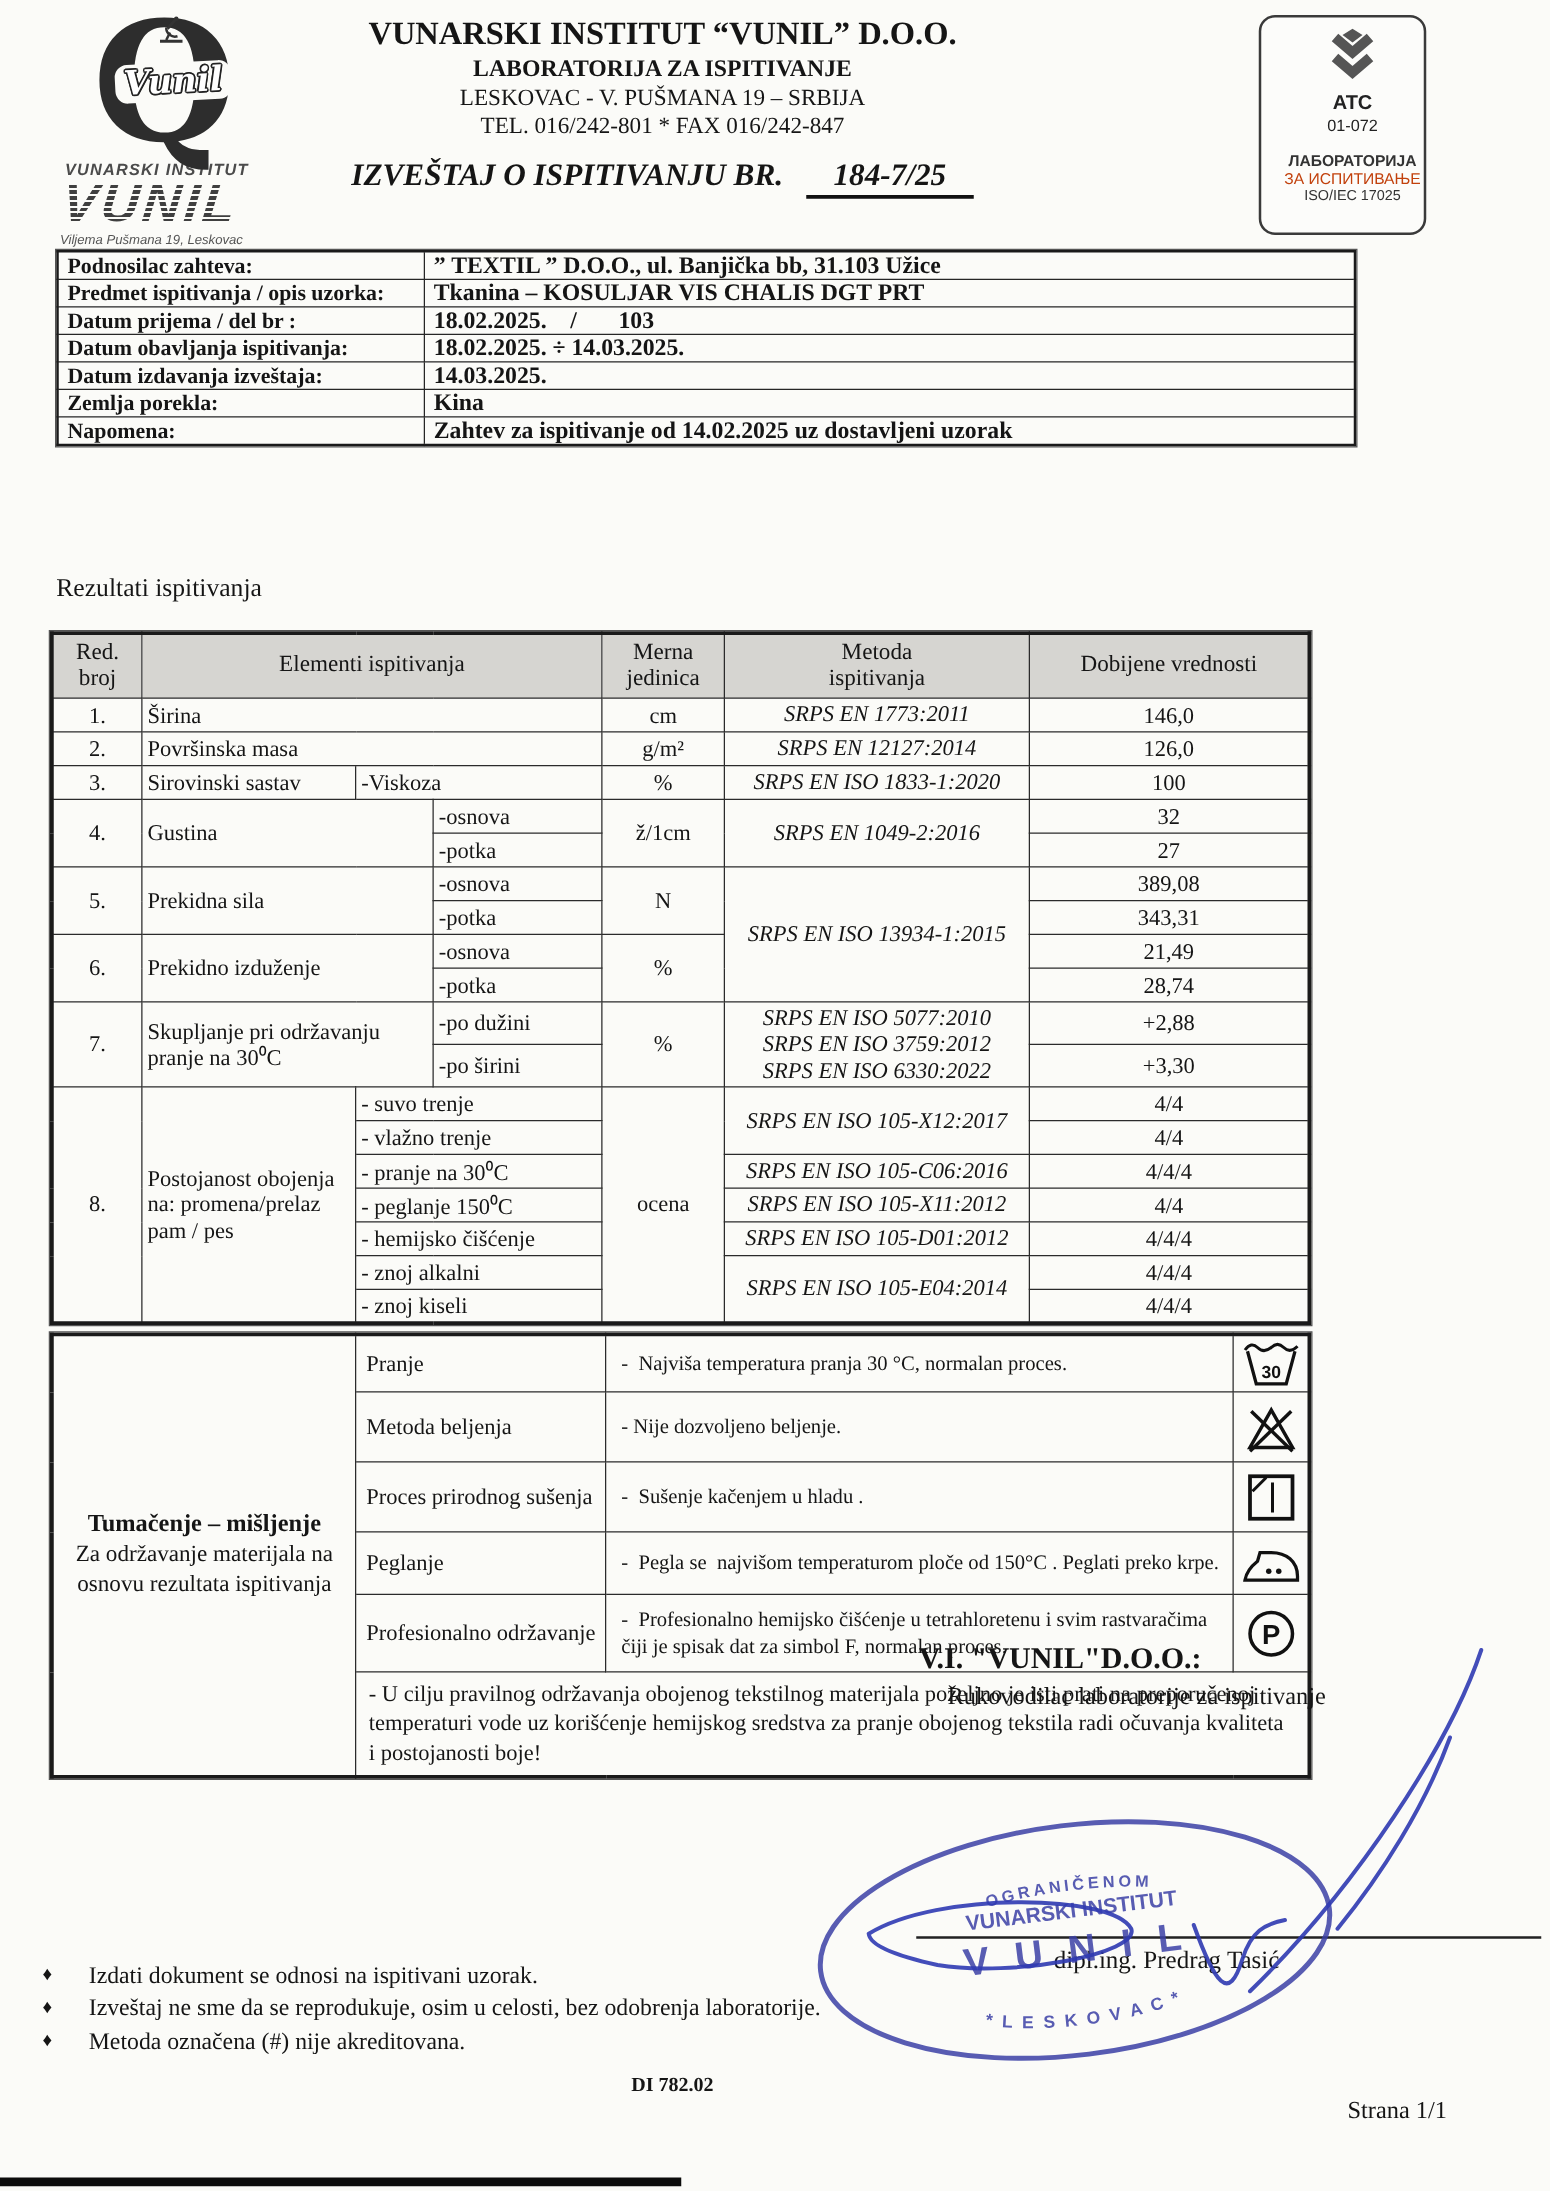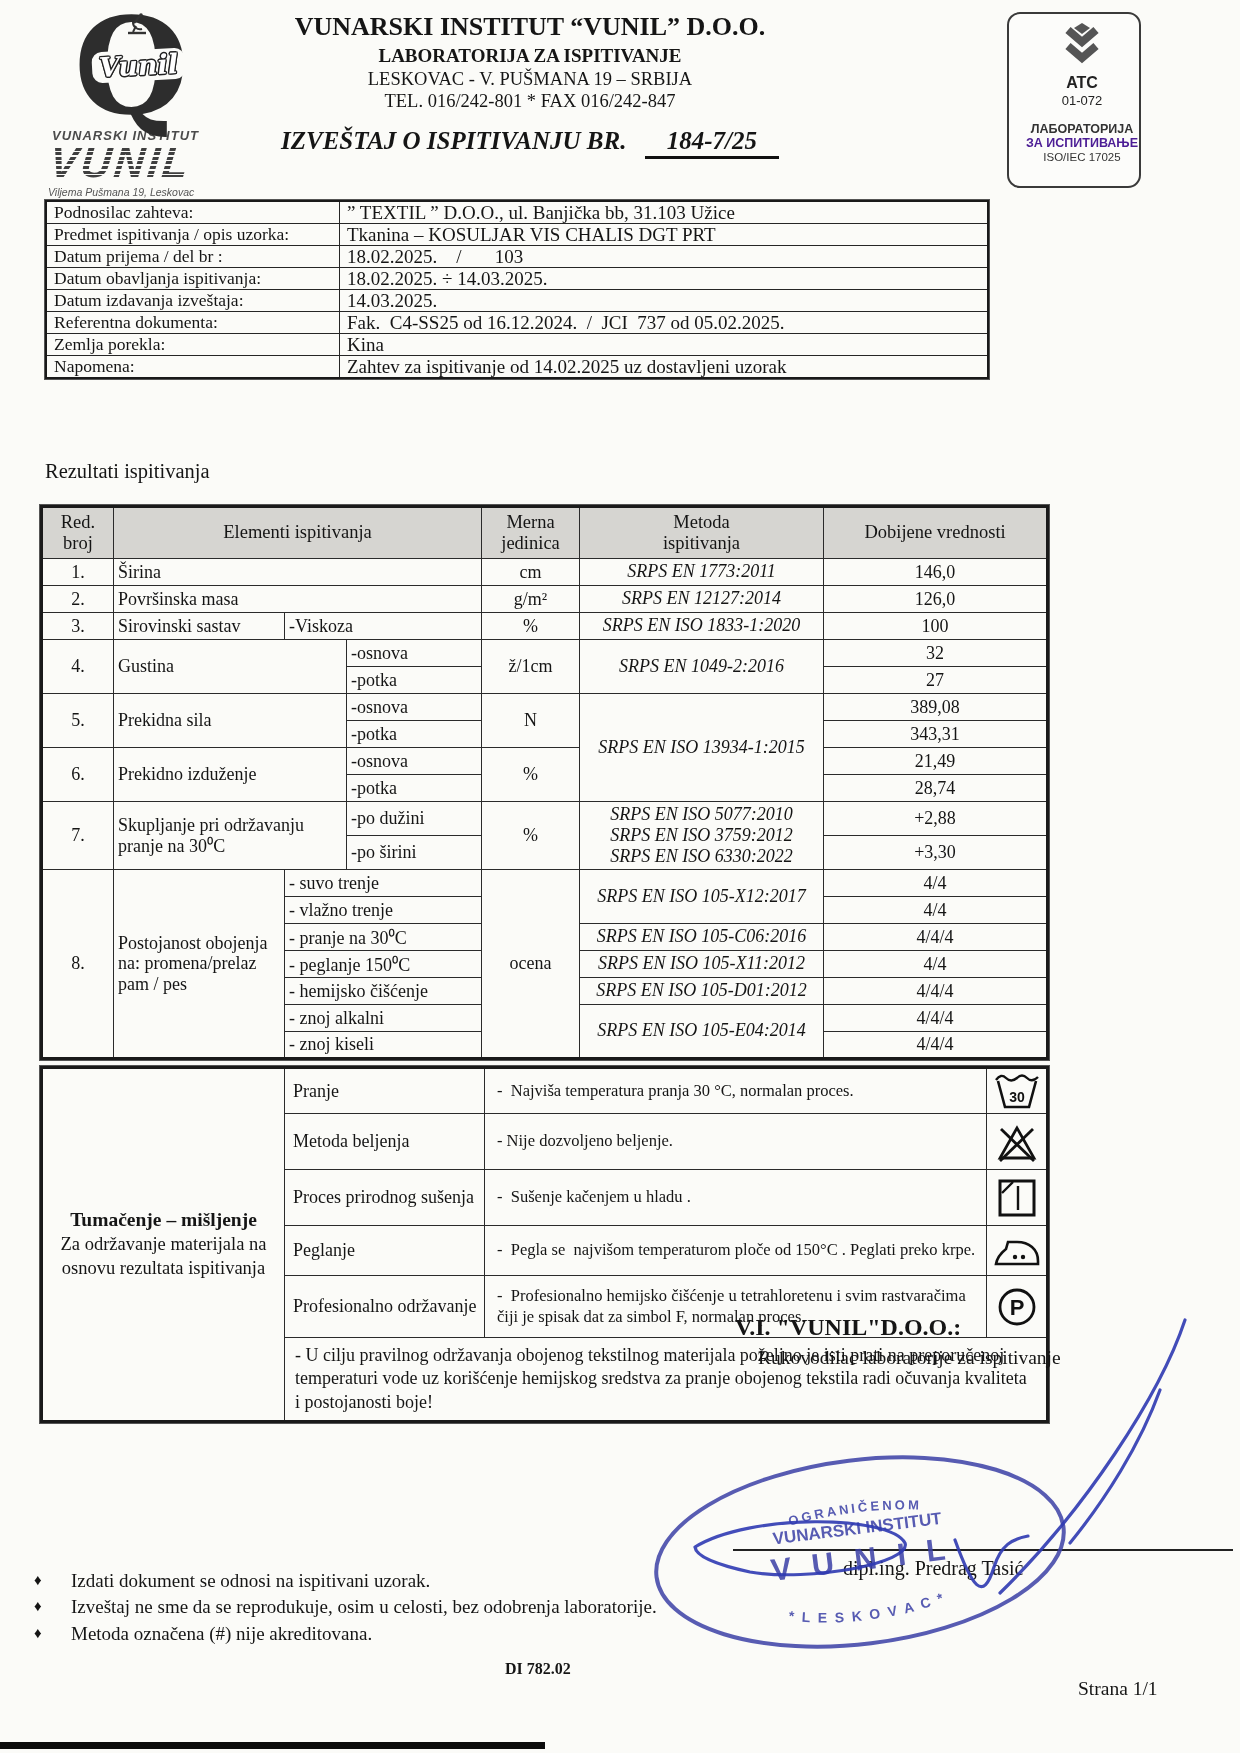--- a/index.html
+++ b/index.html
@@ -32,24 +32,24 @@
   .report-title{position:absolute;left:230px;top:127px;width:600px;text-align:center;font-weight:bold;font-style:italic;font-size:25px;}
   .report-number{display:inline-block;border-bottom:3px solid #111;padding:0 22px 1px 22px;margin-left:12px;}
   .badge{
     position:absolute;left:1007px;top:12px;width:134px;height:176px;
     border:2px solid #3a3a3a;border-radius:13px;text-align:center;
     font-family:"Liberation Sans",sans-serif;background:#fcfcfa;box-sizing:border-box;padding-left:16px;
   }
   .badge-name{font-weight:bold;font-size:16px;margin-top:2px;color:#222;}
   .badge-code{font-size:13px;margin-top:1px;color:#222;}
   .badge-l1{font-size:12.5px;margin-top:14px;color:#333;font-weight:bold;}
-  .badge-l2{font-size:12.5px;color:#4c1d95;font-weight:bold;}
+  .badge-l2{font-size:12.5px;color:#c2410c;font-weight:normal;}
   .badge-iso{font-size:11.5px;margin-top:1px;color:#333;}
   
-  .info-table{position:absolute;left:45px;top:200px;width:944px;border-collapse:collapse;table-layout:fixed;}
+  .info-table{position:absolute;left:45px;top:200px;width:1040px;border-collapse:collapse;table-layout:fixed;font-weight:bold;}
   .info-table td{border:1.6px solid #262626;padding:0 7px;height:21px;line-height:21px;white-space:pre-wrap;overflow:hidden;}
   .info-table{border:2.5px solid #1a1a1a;outline:1px solid #555;}
   .info-label{width:278px;font-size:17.5px;}
   .info-value{font-size:19px;}
   
   .results-title{position:absolute;left:45px;top:460px;font-size:20.5px;}
   .results-table{position:absolute;left:40px;top:505px;width:1006px;border-collapse:collapse;table-layout:fixed;border:3px solid #1a1a1a;outline:1px solid #555;}
   .results-table td{border:1.5px solid #2b2b2b;font-size:18px;padding:0 4px;overflow:hidden;}
   .results-table tr{height:27px;}
   tr.rt-head{height:52px;}
@@ -152,24 +152,20 @@
         </tr>
     <tr>
           <td class="info-label">Datum obavljanja ispitivanja:</td>
           <td class="info-value">18.02.2025. ÷ 14.03.2025.</td>
         </tr>
     <tr>
           <td class="info-label">Datum izdavanja izveštaja:</td>
           <td class="info-value">14.03.2025.</td>
         </tr>
     <tr>
-          <td class="info-label">Referentna dokumenta:</td>
-          <td class="info-value">Fak.  C4-SS25 od 16.12.2024.  /  JCI  737 od 05.02.2025.</td>
-        </tr>
-    <tr>
           <td class="info-label">Zemlja porekla:</td>
           <td class="info-value">Kina</td>
         </tr>
     <tr>
           <td class="info-label">Napomena:</td>
           <td class="info-value">Zahtev za ispitivanje od 14.02.2025 uz dostavljeni uzorak</td>
         </tr>
   </tbody>
     </table>
 

